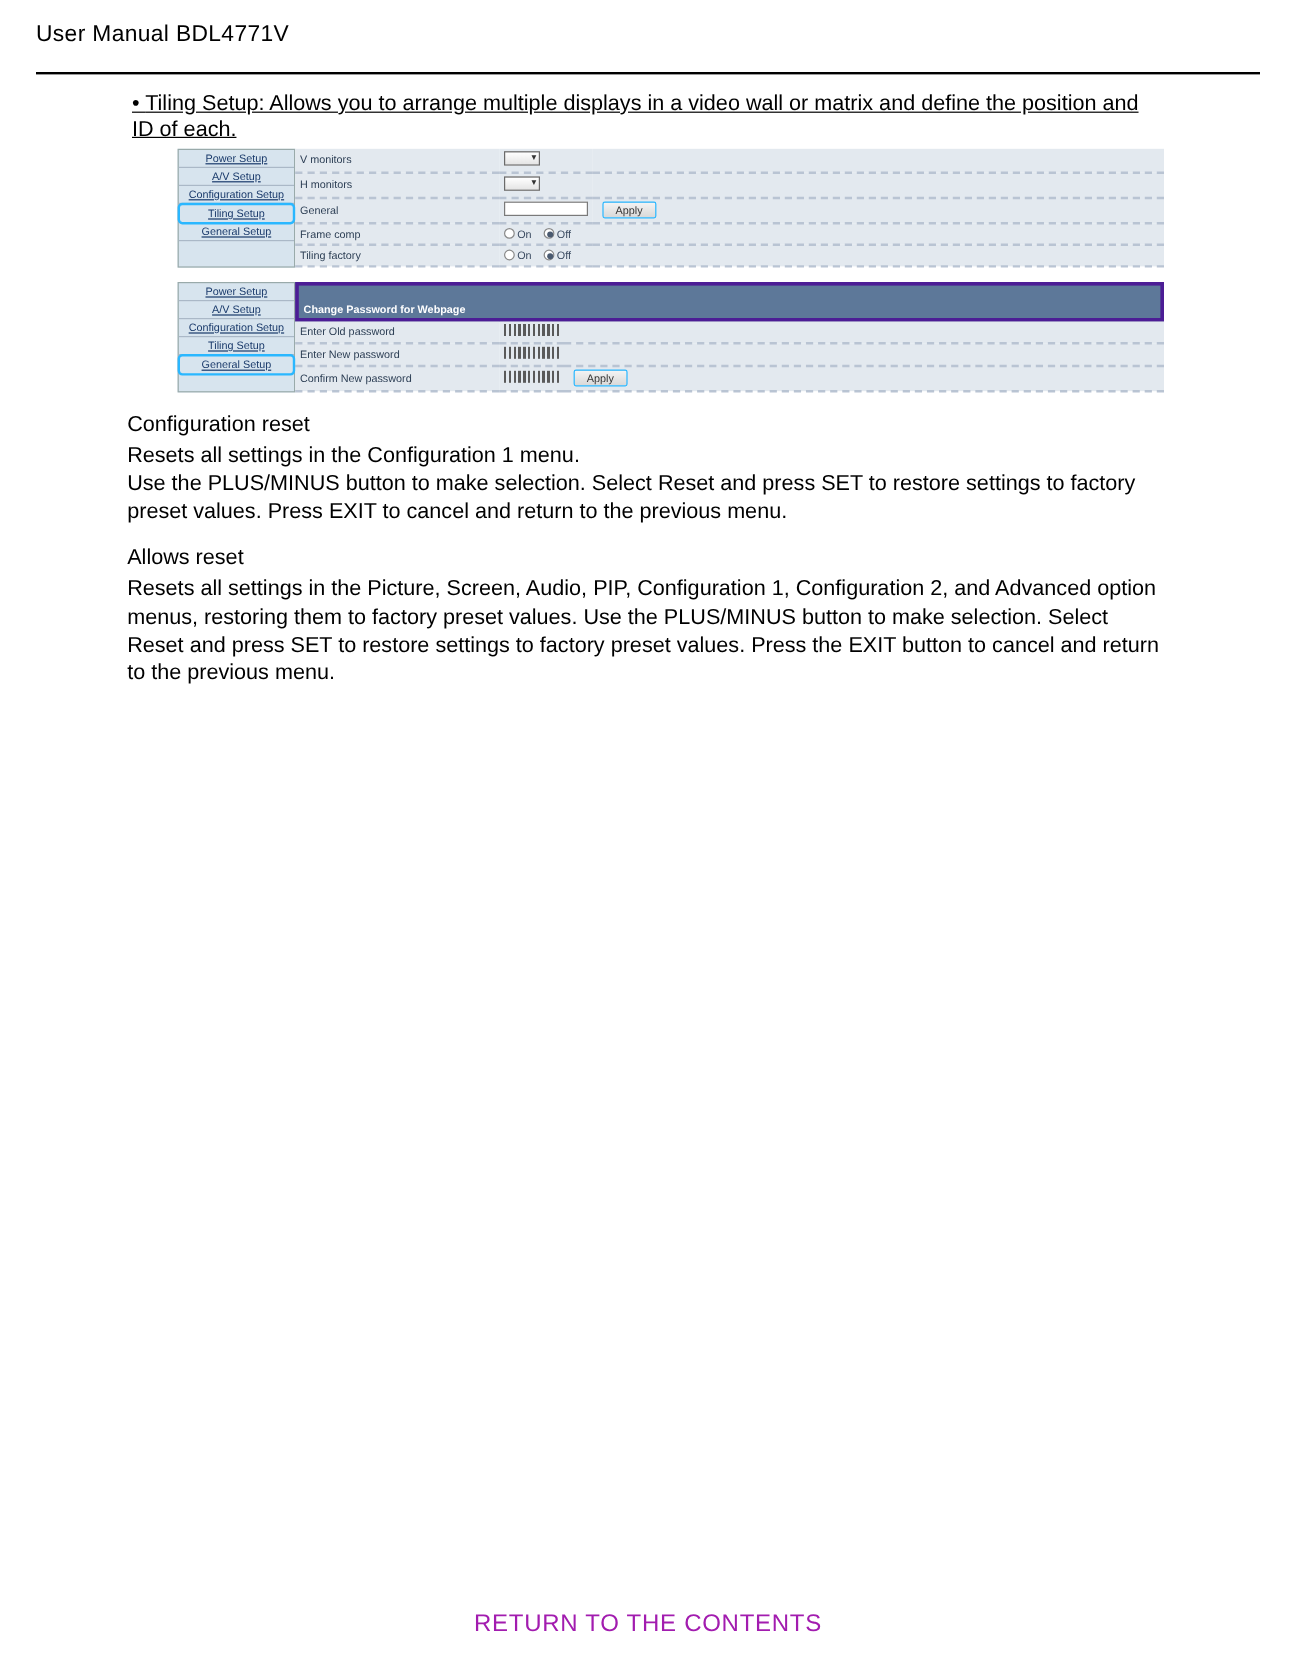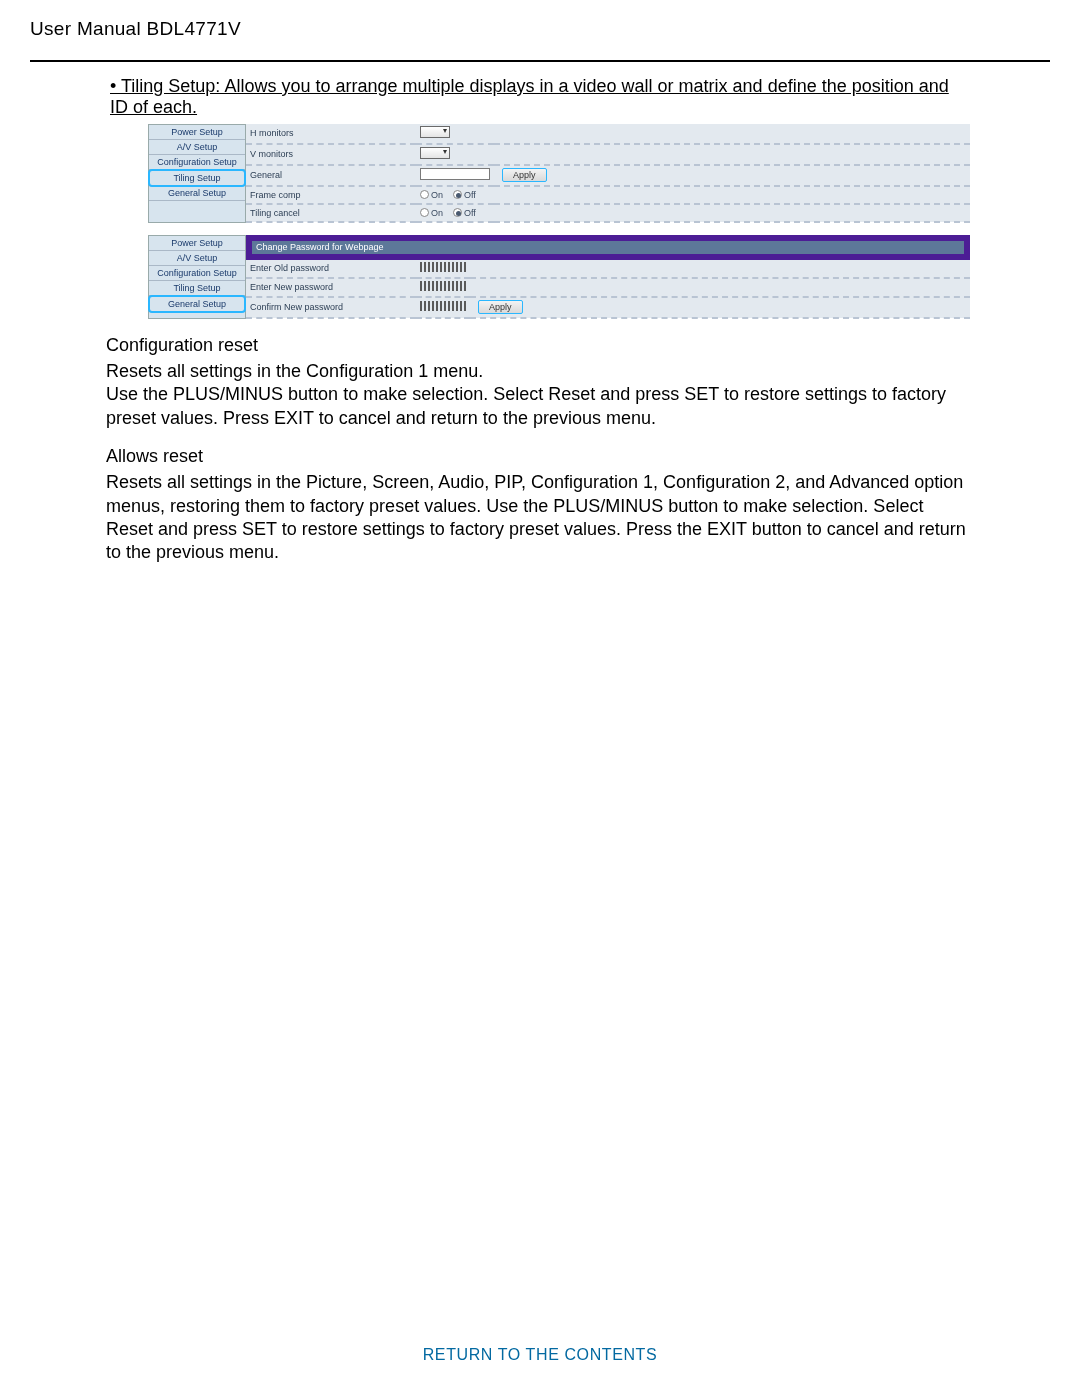--- a/index.html
+++ b/index.html
@@ -36,40 +36,41 @@
     flex: none;
     border: 1px solid #9aa;
     background: #d7e4ee;
     font-size: 9px;
     line-height: 14px;
     color: #1a3a6b;
     text-align: center;
   }
   .side .nav-item {
     border-bottom: 1px solid #aab8c7;
+    text-decoration: underline;
     padding: 0 2px;
   }
   .side .nav-item.active {
     position: relative;
     border: 2px solid #2ab7ff;
     border-radius: 4px;
     margin: -1px;
     z-index: 1;
     background: #d7e4ee;
   }
   .pane {
     flex: 1;
   }
   .pane .title-bar {
     background: #5d7899;
     color: #fff;
-    font-weight: 400;
+    font-weight: 700;
     font-size: 9px;
-    padding: 1px 4px 2px 4px;
-    border: 6px solid #4c1d95;
+    padding: 15px 4px 2px 4px;
+    border: 3px solid #4c1d95;
   }
   .pane table {
     width: 100%;
     border-collapse: collapse;
     font-size: 9px;
     color: #42546a;
   }
   .pane td {
     padding: 2px 4px 3px 4px;
     background: #e3e9ef;
@@ -122,22 +123,22 @@
   p.body b, .strong { font-weight: 400; }
 
   
   .footer {
     position: absolute;
     bottom: 32px;
     left: 0; right: 0;
     text-align: center;
   }
   .footer a {
-    color: #0369a1;
-    font-size: 16px;
+    color: #a21caf;
+    font-size: 20px;
     letter-spacing: .6px;
     text-transform: uppercase;
     text-decoration: none;
     text-align: center;
   }
 </style>
 </head>
 <body>
 
 <div class="page-header">User Manual BDL4771V</div>
@@ -154,46 +155,46 @@
       <div class="nav-item">Power Setup</div>
       <div class="nav-item">A/V Setup</div>
       <div class="nav-item">Configuration Setup</div>
       <div class="nav-item active">Tiling Setup</div>
       <div class="nav-item">General Setup</div>
     </div>
     <div class="pane">
       <table>
         <tbody>
             <tr>
+          <td class="label">V monitors</td>
+          <td class="field"><span class="sel"></span></td>
+          <td class="rest"></td>
+        </tr>
+        <tr>
           <td class="label">H monitors</td>
-          <td class="field"><span class="sel"></span></td>
-          <td class="rest"></td>
-        </tr>
-        <tr>
-          <td class="label">V monitors</td>
           <td class="field"><span class="sel"></span></td>
           <td class="rest"></td>
         </tr>
         <tr>
           <td class="label">General</td>
           <td class="field"><span class="txt"></span></td>
           <td class="rest"><span class="btn">Apply</span></td>
         </tr>
         <tr>
           <td class="label">Frame comp</td>
           <td class="rest" colspan="2">
             <span class="radio">
               <span class="r"></span><span>On</span>
               &nbsp;&nbsp;
               <span class="r sel-r"></span><span>Off</span>
             </span>
           </td>
         </tr>
         <tr>
-          <td class="label">Tiling cancel</td>
+          <td class="label">Tiling factory</td>
           <td class="rest" colspan="2">
             <span class="radio">
               <span class="r"></span><span>On</span>
               &nbsp;&nbsp;
               <span class="r sel-r"></span><span>Off</span>
             </span>
           </td>
         </tr>
       </tbody>
         </table>

